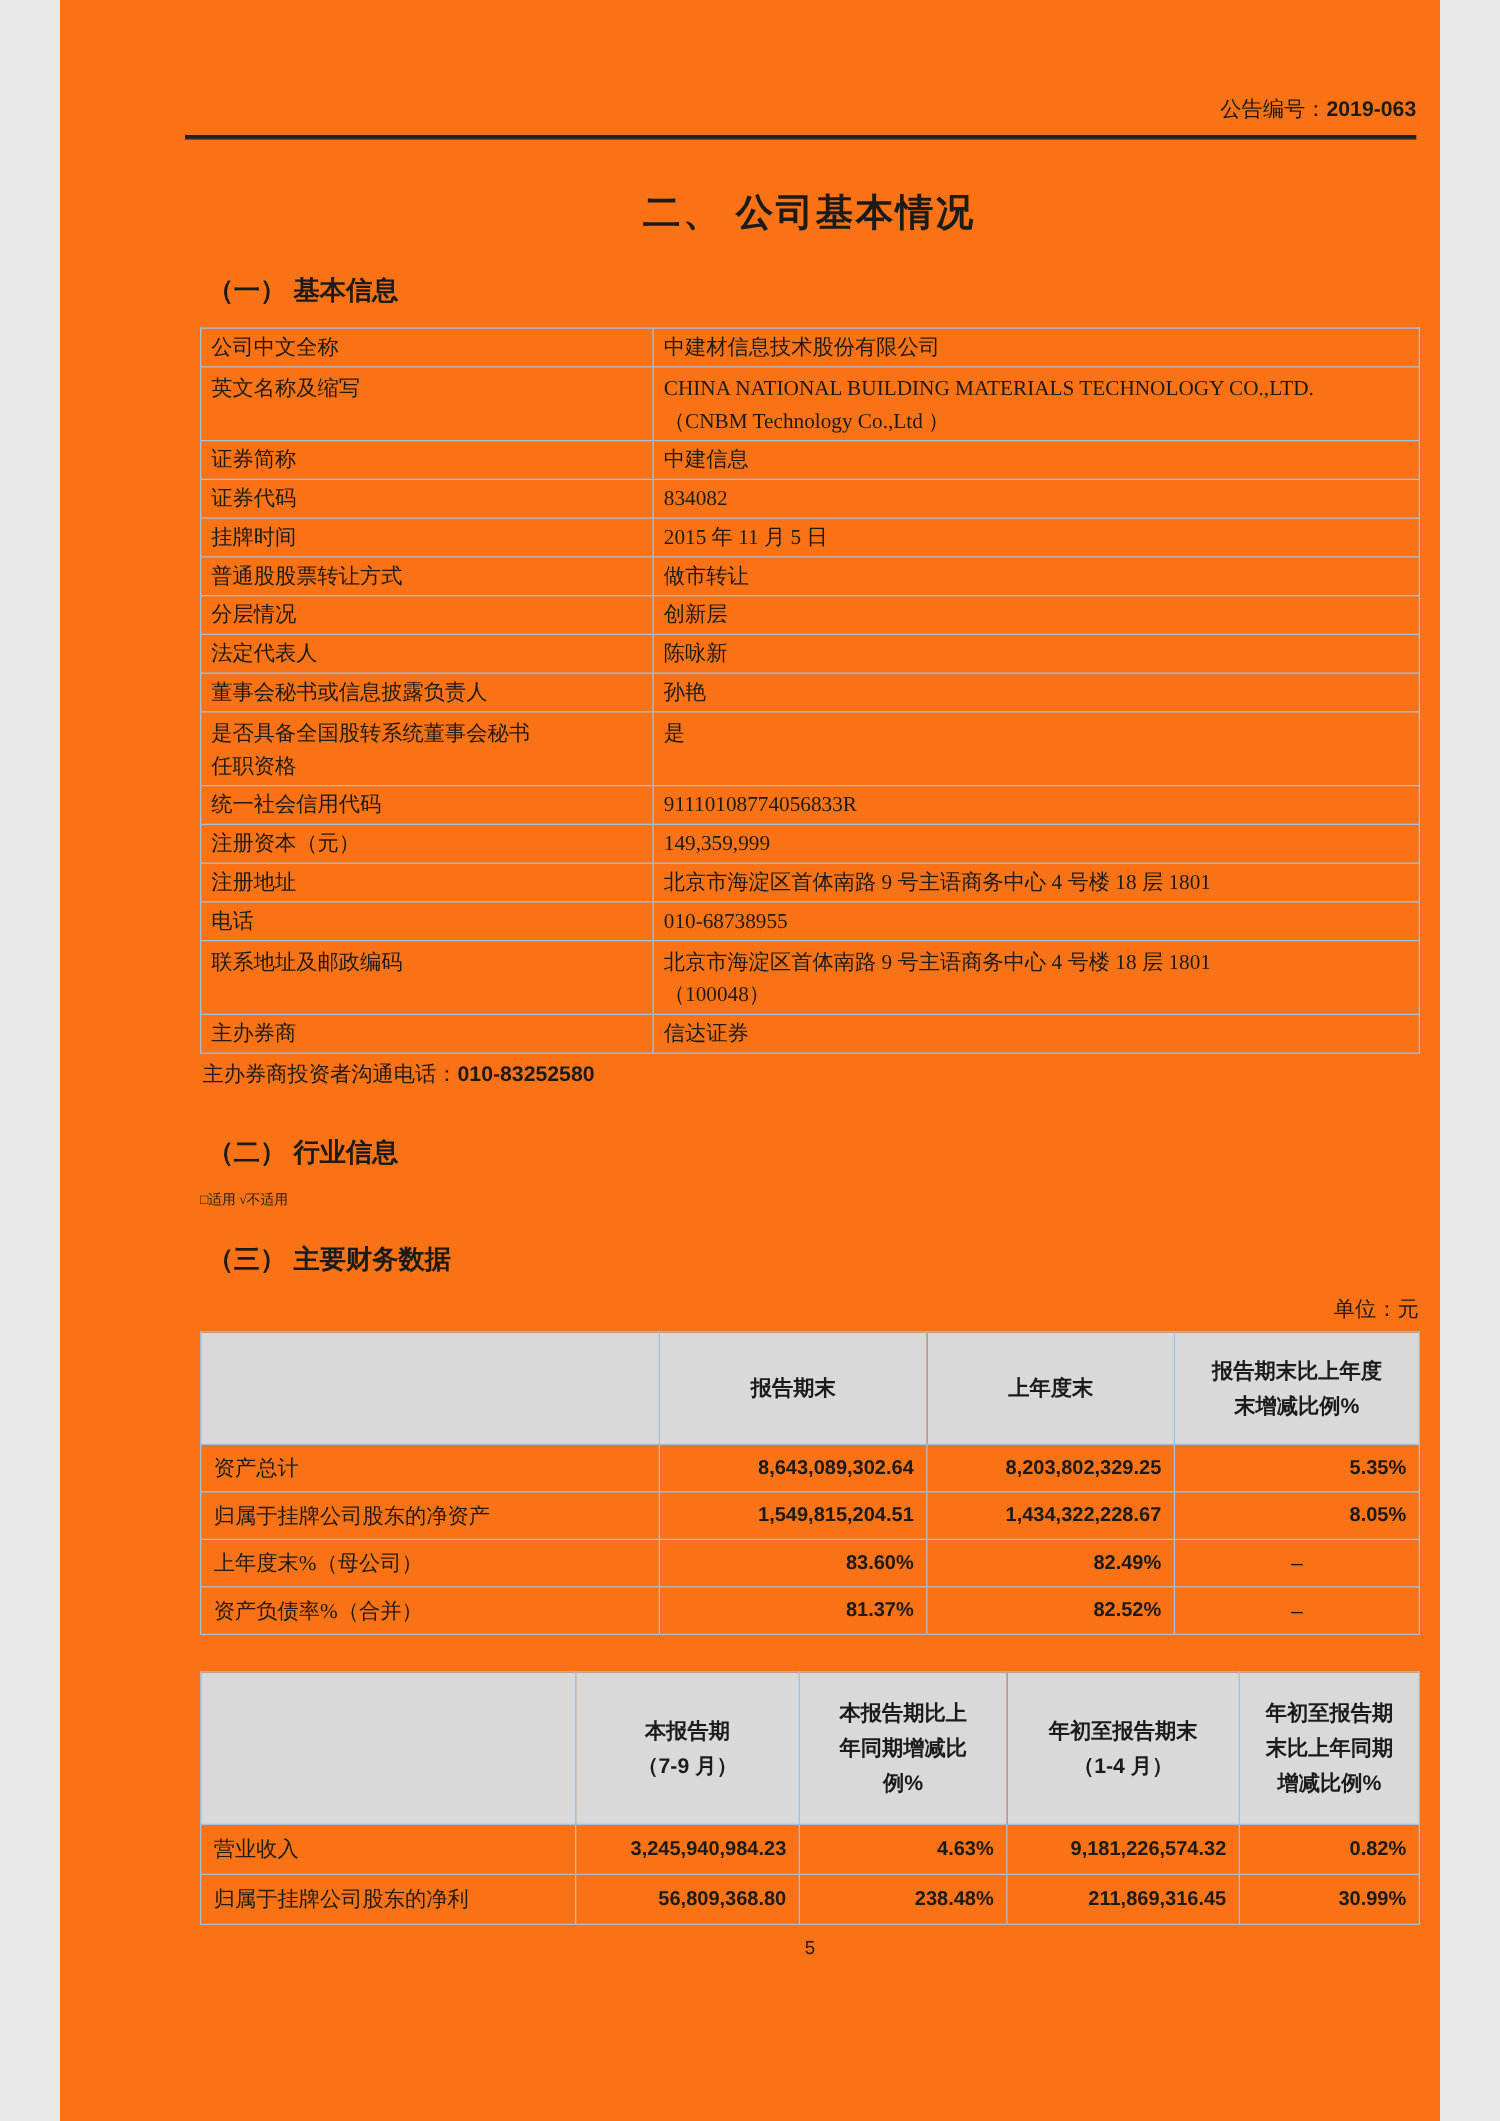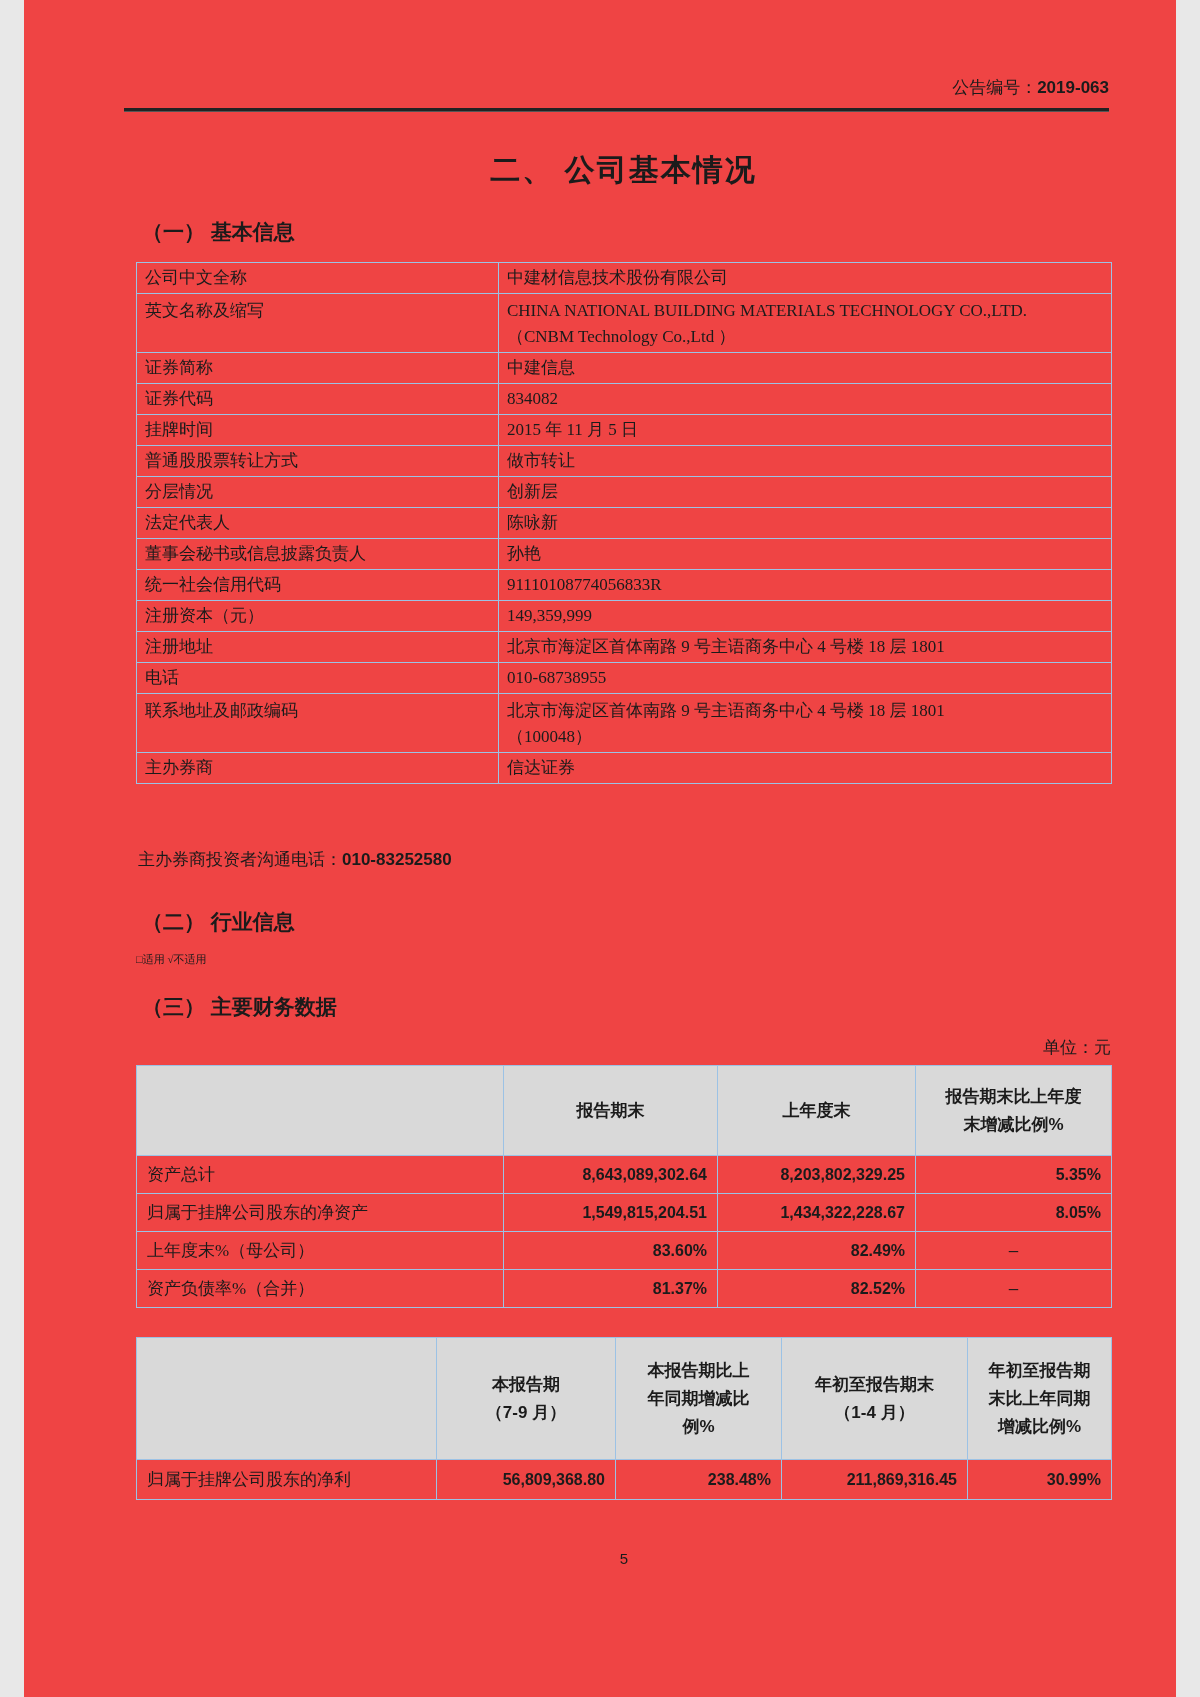--- a/index.html
+++ b/index.html
@@ -1,20 +1,19 @@
 <!DOCTYPE html>
 <html><head>
 <meta charset="utf-8">
 <style>
   html,body{margin:0;padding:0;background:#e8e8e8;}
   .page{
-    position:relative;width:1104px;height:1697px;background:#ef4444;
+    position:relative;width:1104px;height:1697px;background:#f97316;
     margin:0 auto;font-family:"Liberation Serif","DejaVu Serif",serif;color:#1b1b1b;
     overflow:hidden;
-    padding-left:48px;
   }
   .abs{position:absolute;}
   .doc-number{top:76px;left:112px;width:973px;text-align:right;font-size:17px;}
   .doc-number .num{font-family:"Liberation Sans","DejaVu Sans",sans-serif;font-weight:bold;}
   .top-rule{top:108px;left:100px;width:985px;height:3px;background:#222222;border-bottom:1px solid #555;}
   .doc-title{top:150px;left:112px;width:975px;text-align:center;font-size:30px;font-weight:bold;
     font-family:"Liberation Sans","DejaVu Sans",sans-serif;letter-spacing:2px;}
   .sec-heading{left:118px;font-size:21px;font-weight:bold;font-family:"Liberation Sans","DejaVu Sans",sans-serif;}
   .sec1{top:218px;}
   .sec2{top:908px;}
@@ -102,20 +101,25 @@
           <td>创新层</td>
         </tr>
       <tr>
           <td>法定代表人</td>
           <td>陈咏新</td>
         </tr>
       <tr>
           <td>董事会秘书或信息披露负责人</td>
           <td>孙艳</td>
         </tr>
+      <tr class="tall">
+          <td>是否具备全国股转系统董事会秘书
+任职资格</td>
+          <td>是</td>
+        </tr>
       <tr>
           <td>统一社会信用代码</td>
           <td>91110108774056833R</td>
         </tr>
       <tr>
           <td>注册资本（元）</td>
           <td>149,359,999</td>
         </tr>
       <tr>
           <td>注册地址</td>
@@ -207,20 +211,27 @@
 例%</th>
         <th>年初至报告期末
 （1-4 月）</th>
         <th>年初至报告期
 末比上年同期
 增减比例%</th>
       </tr>
     </thead>
     <tbody>
       <tr>
+        <td>营业收入</td>
+        <td class="num">3,245,940,984.23</td>
+        <td class="num">4.63%</td>
+        <td class="num">9,181,226,574.32</td>
+        <td class="num">0.82%</td>
+      </tr>
+      <tr>
         <td>归属于挂牌公司股东的净利</td>
         <td class="num">56,809,368.80</td>
         <td class="num">238.48%</td>
         <td class="num">211,869,316.45</td>
         <td class="num">30.99%</td>
       </tr>
     </tbody>
   </table>
 
   <div class="abs page-number">5</div>

